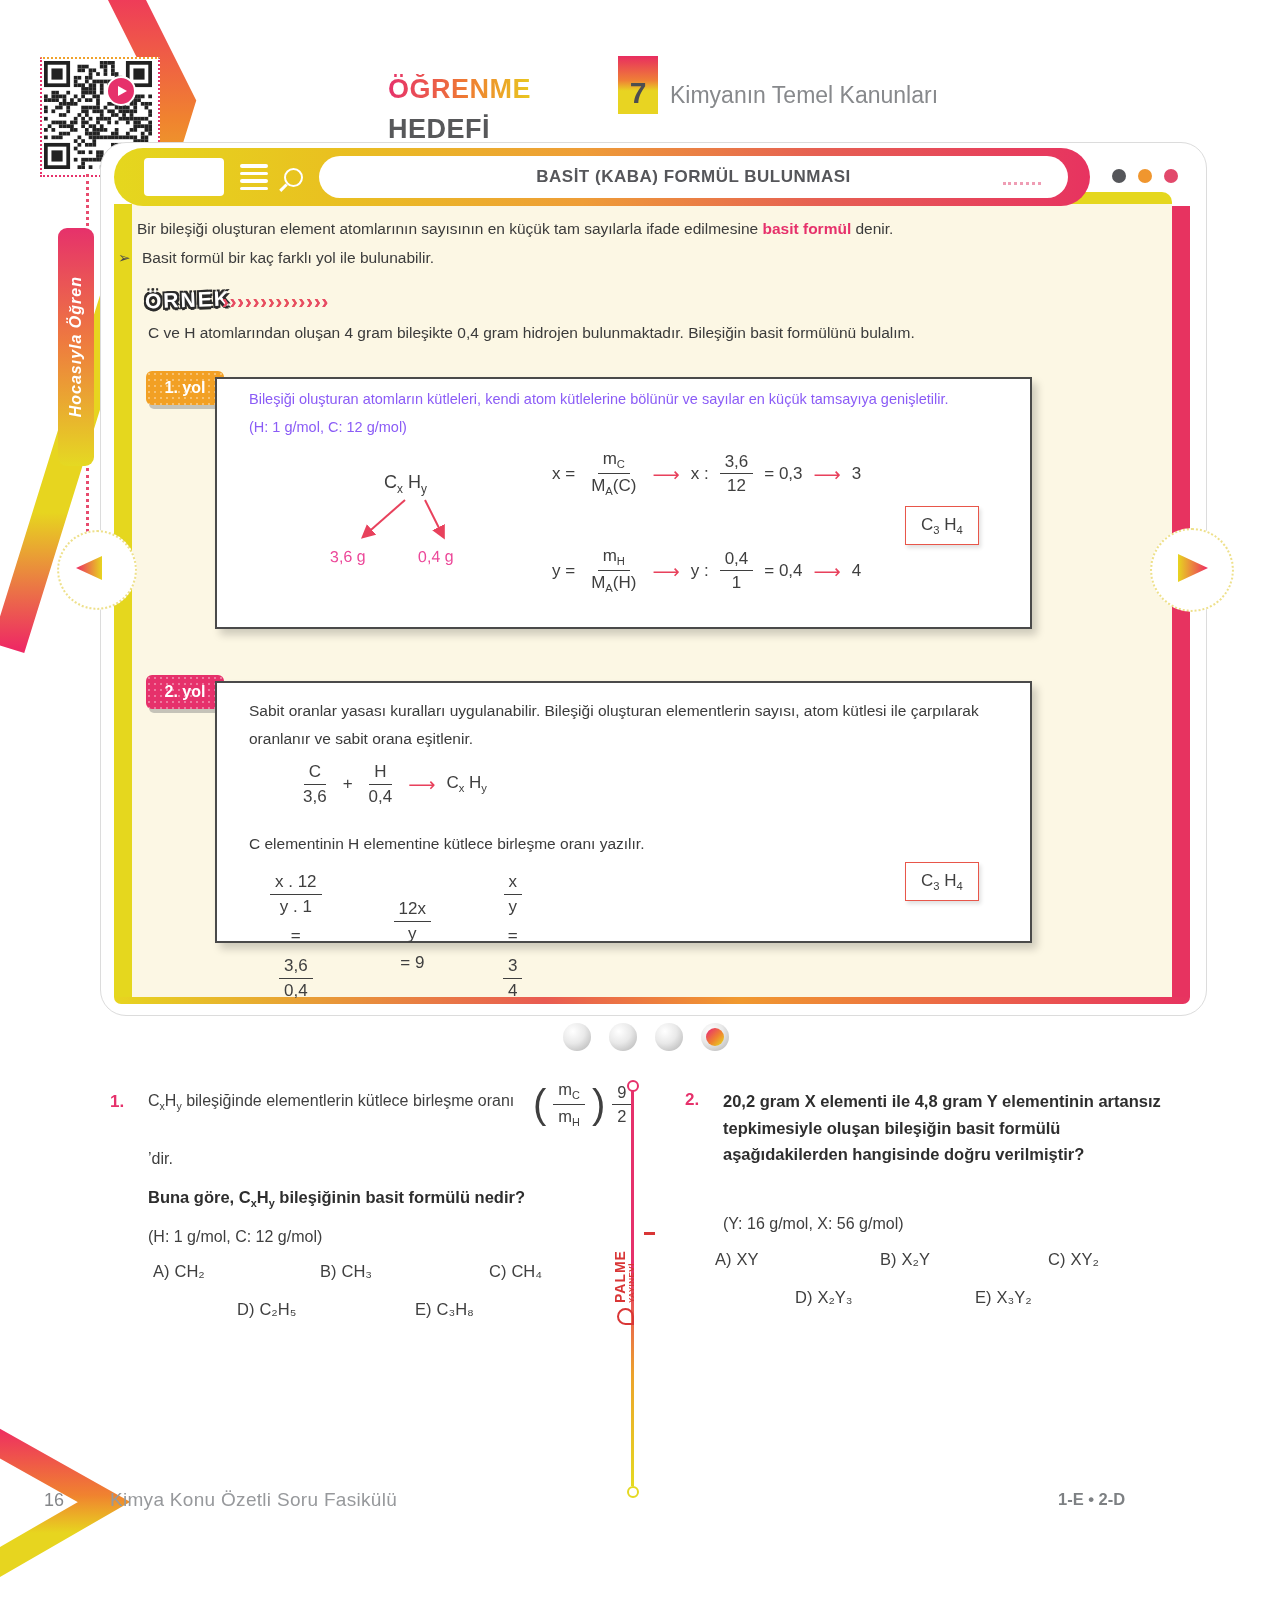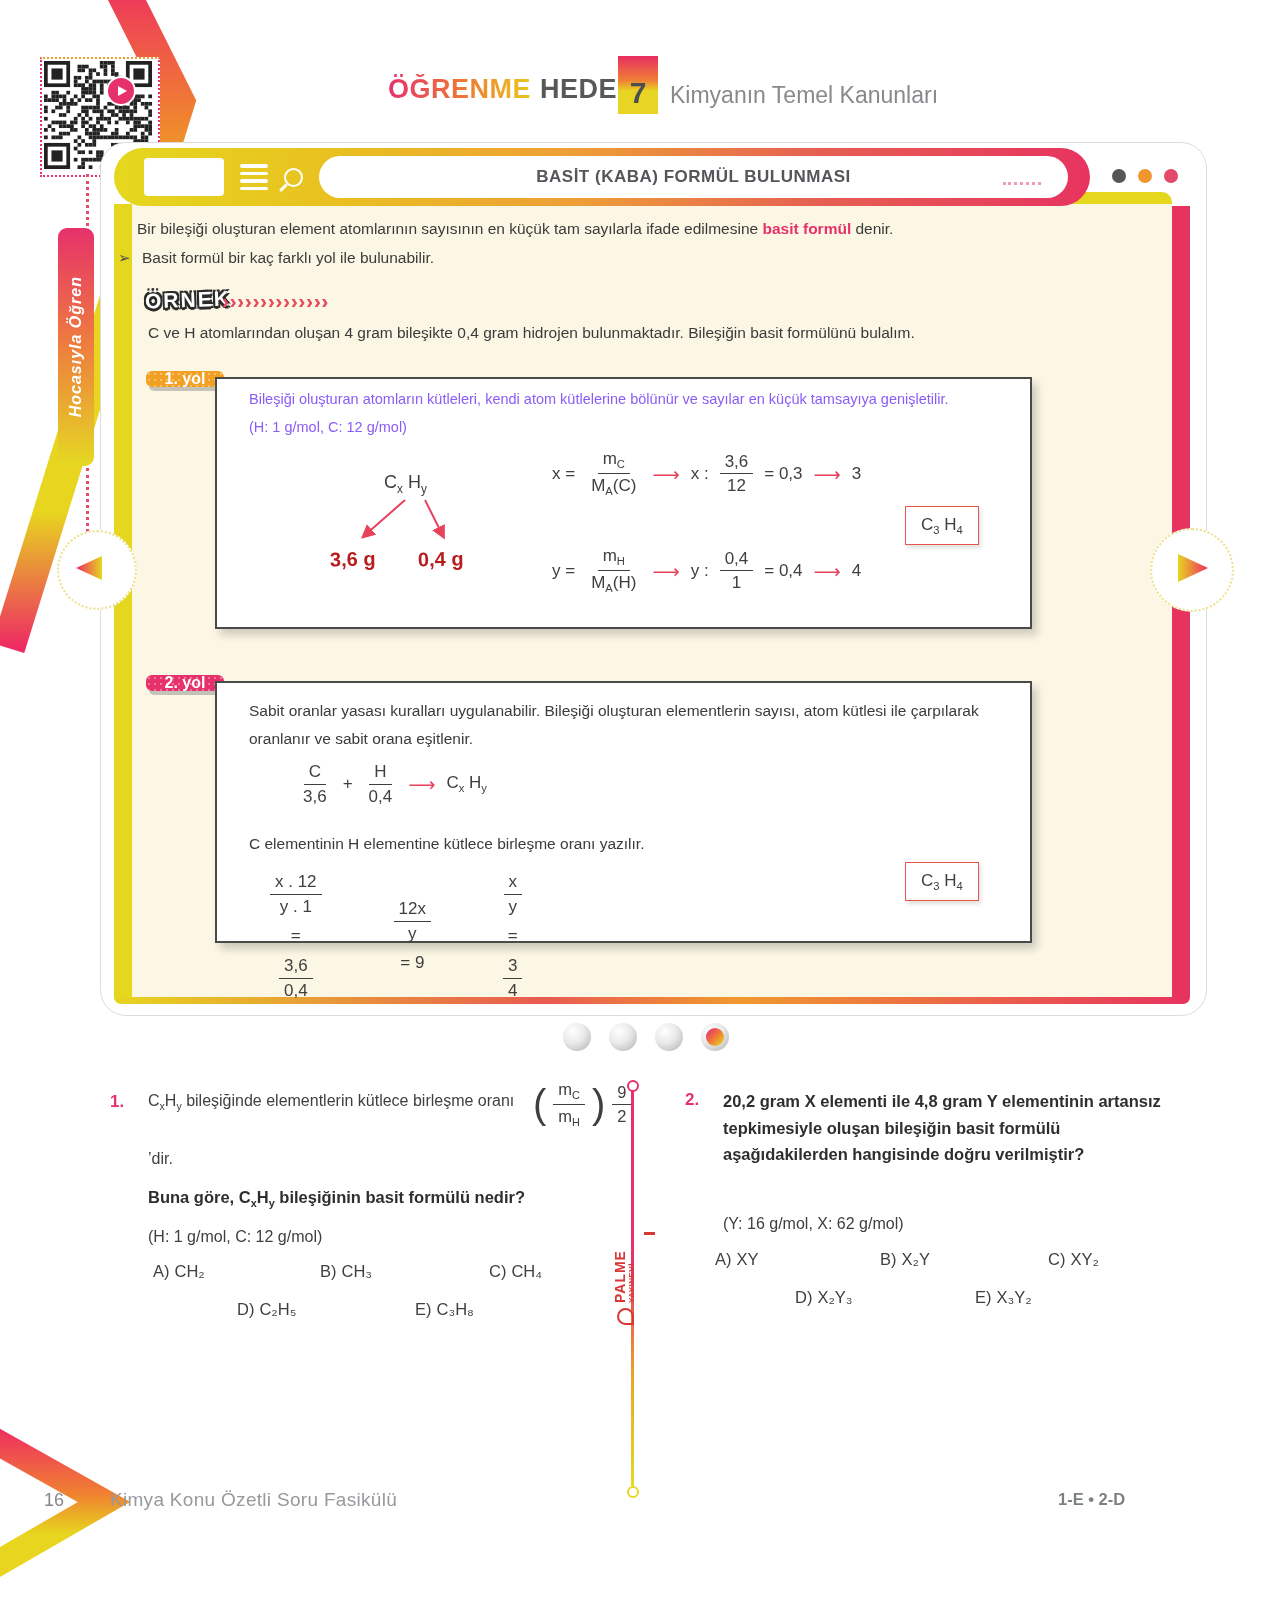--- a/index.html
+++ b/index.html
@@ -1,20 +1,20 @@
 <!DOCTYPE html>
 <html><head>
 <meta charset="utf-8">
 <style>
   html,body{margin:0;padding:0;background:#fff;}
   #page{position:relative;width:1275px;height:1615px;background:#fff;overflow:hidden;
         font-family:"Liberation Sans","DejaVu Sans",sans-serif;color:#3f3f3f;}
   .abs{position:absolute;}
   
-  .title-row{display:flex;gap:9px;font-size:27px;font-weight:800;letter-spacing:.5px;}
+  .title-row{display:flex;gap:9px;font-size:27px;font-weight:800;letter-spacing:.5px;flex-direction:column;}
   .grad-text{color:#ef5a2e;}
   .word2{color:#57585a;}
   @supports ((-webkit-background-clip: text) or (background-clip: text)){
     .grad-text{background-image:linear-gradient(90deg,#e6316b 0%,#ef7b32 55%,#e9c81f 100%);
       -webkit-background-clip:text;background-clip:text;color:transparent;}
     .ga{background-image:linear-gradient(90deg,#e6316b,#f0832f 60%,#e6316b);}
   }
   .badge7{width:40px;height:58px;background:linear-gradient(180deg,#e82d60 0%,#ef7f36 42%,#e8d422 60%,#e8d422 100%);
      display:flex;align-items:flex-end;justify-content:center;font-size:30px;font-weight:bold;color:#4d4e50;padding-bottom:4px;box-sizing:border-box;}
   .subtitle{font-size:23px;color:#87898c;}
@@ -53,40 +53,40 @@
   .bB{left:114px;top:997px;width:1076px;height:7px;border-radius:0 0 8px 8px;
       background:linear-gradient(90deg,#e7d51f 0%,#e95b52 40%,#f0992f 58%,#e73360 100%);}
   
   .txt{font-size:15.5px;color:#3b3b3b;}
   .hl{color:#e6316b;font-weight:bold;}
   .bullet{color:#4a4a4a;font-size:15px;}
   .ornek{font-size:21px;font-weight:900;color:#fff;letter-spacing:2px;transform:rotate(-2deg);
       text-shadow:-2px -2px 0 #2b2b2b,2px -2px 0 #2b2b2b,-2px 2px 0 #2b2b2b,2px 2px 0 #2b2b2b,0 3px 0 #2b2b2b;}
   .ornek-arrows{font-size:20px;font-weight:bold;color:#e74d63;letter-spacing:1px;}
   
-  .yoltab{width:78px;height:16px;border-radius:6px;color:#fff;font-weight:bold;font-size:16px;
+  .yoltab{width:78px;height:34px;border-radius:6px;color:#fff;font-weight:bold;font-size:16px;
       display:flex;align-items:center;justify-content:center;
       background-image:radial-gradient(rgba(255,255,255,.35) 1px,transparent 1.4px);background-size:6px 6px;
       box-shadow:2px 5px 0 -1px rgba(130,130,130,.45);}
   .tab1{background-color:#f2a024;}
   .tab2{background-color:#e6316b;}
   .yoltab::after{content:'';position:absolute;right:-12px;top:9px;width:0;height:0;
       border-top:8px solid transparent;border-bottom:8px solid transparent;}
   .tab1::after{border-left:13px solid #f2a024;}
   .tab2::after{border-left:13px solid #e6316b;}
   .yolbox{background:#fff;border:2px solid #4a4a4a;box-shadow:5px 6px 8px rgba(0,0,0,.18);}
   .descline{font-size:14.5px;white-space:nowrap;color:#8b5cf6;}
   
   .eqrow{display:flex;align-items:center;gap:11px;font-size:17px;color:#3f3f3f;}
   .frac{display:inline-flex;flex-direction:column;align-items:center;line-height:1.15;}
   .frac .num{border-bottom:1.6px solid #3f3f3f;padding:0 5px 2px;}
   .frac .den{padding:2px 5px 0;}
   .arr{color:#e8415c;font-size:19px;font-family:"DejaVu Sans",sans-serif;}
   sub{font-size:66%;}
-  .mass{font-weight:700;font-size:20px;color:#b91c1c;transform:rotate(-1deg);}
+  .mass{font-weight:400;font-size:16px;color:#ec4899;transform:rotate(-1deg);}
   .chem{font-size:18px;color:#3f3f3f;}
   .result{border:1.6px solid #e8564a;background:#fff;padding:8px 15px;font-size:17px;color:#3f3f3f;
       box-shadow:2px 3px 4px rgba(0,0,0,.12);}
   .grp{display:flex;align-items:center;gap:10px;flex-direction:column;}
   
   .notch{border-radius:50%;background:#fff;border:2px dotted #eee08a;}
   
   .ball{position:relative;width:28px;height:28px;border-radius:50%;
       background:radial-gradient(circle at 35% 30%,#ffffff 0%,#e9e9e9 45%,#c9c9c9 75%,#b5b5b5 100%);}
   .ball.active::after{content:'';position:absolute;inset:5px;border-radius:50%;
@@ -675,21 +675,21 @@
   <div class="abs palme" style="left:570px;top:1252px">
     <span class="mark"></span>
     <span class="lines">
       <span class="l2">PALME</span>
       <span class="l1">YAYINEVİ</span>
     </span>
   </div>
 
   <div class="abs qno" style="left:685px;top:1090px">2.</div>
   <div class="abs q2stem" style="left:723px;top:1088px">20,2 gram X elementi ile 4,8 gram Y elementinin artansız tepkimesiyle oluşan bileşiğin basit formülü aşağıdakilerden hangisinde doğru verilmiştir?</div>
-  <div class="abs qgiven" style="left:723px;top:1215px">(Y: 16 g/mol, X: 62 g/mol)</div>
+  <div class="abs qgiven" style="left:723px;top:1215px">(Y: 16 g/mol, X: 56 g/mol)</div>
   <div class="abs opt" style="left:715px;top:1250px"><span class="lab">A)</span><span>XY</span></div>
   <div class="abs opt" style="left:880px;top:1250px"><span class="lab">B)</span><span>X₂Y</span></div>
   <div class="abs opt" style="left:1048px;top:1250px"><span class="lab">C)</span><span>XY₂</span></div>
   <div class="abs opt" style="left:795px;top:1288px"><span class="lab">D)</span><span>X₂Y₃</span></div>
   <div class="abs opt" style="left:975px;top:1288px"><span class="lab">E)</span><span>X₃Y₂</span></div>
 
   <svg class="abs" style="left:0;top:1420px" width="130" height="195" viewBox="0 0 130 195">
     <defs>
       <linearGradient id="gdF" x1="0" y1="0" x2="0" y2="1">
         <stop offset="0" stop-color="#ee2d62"></stop>

